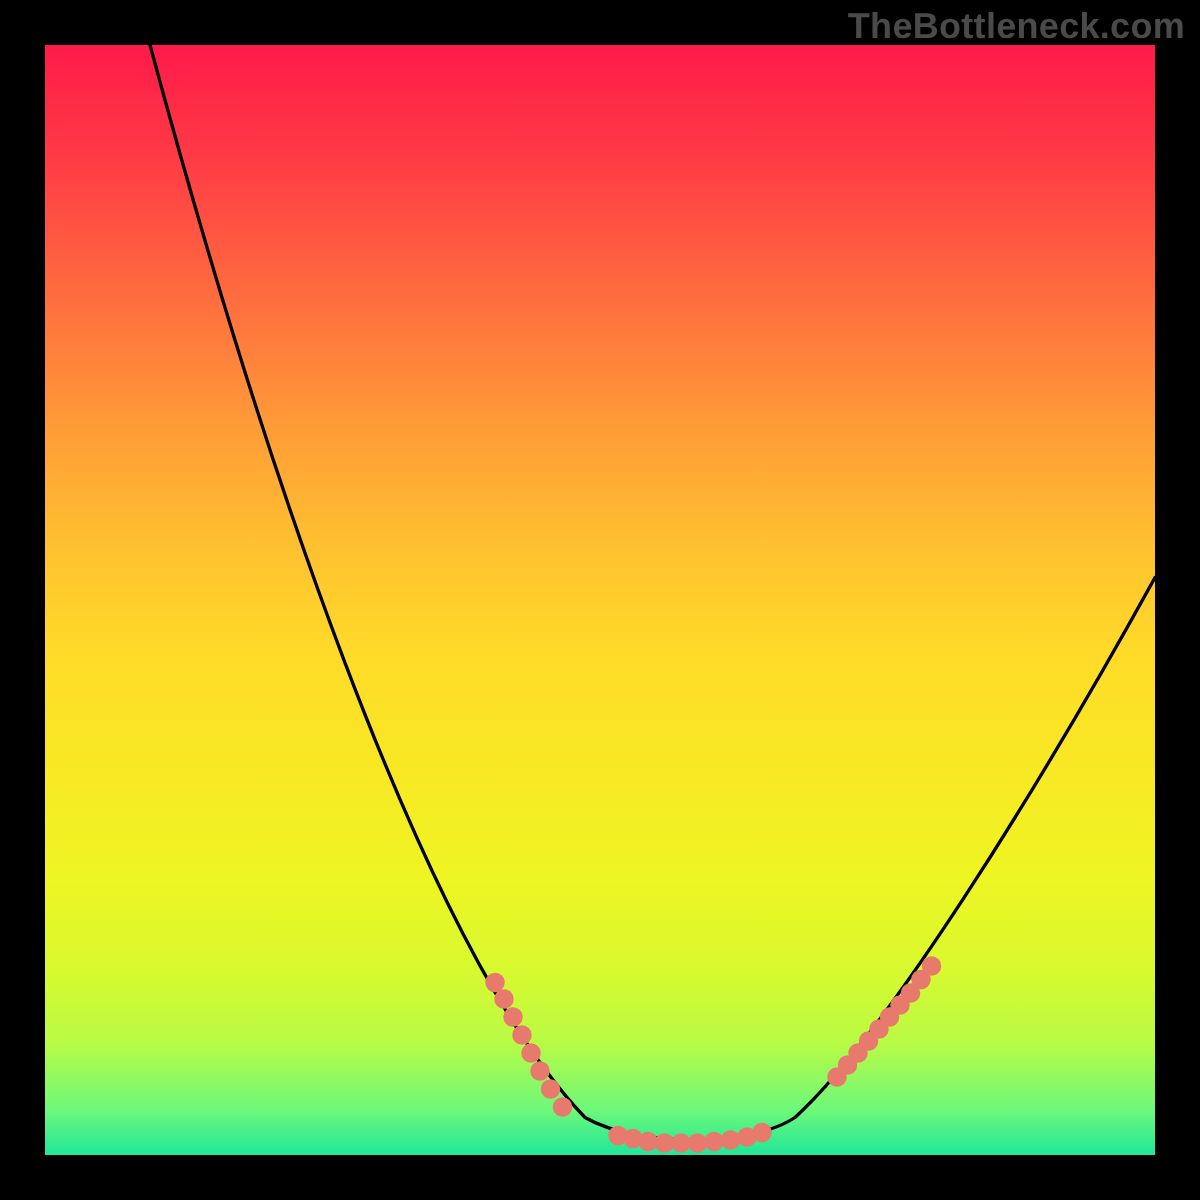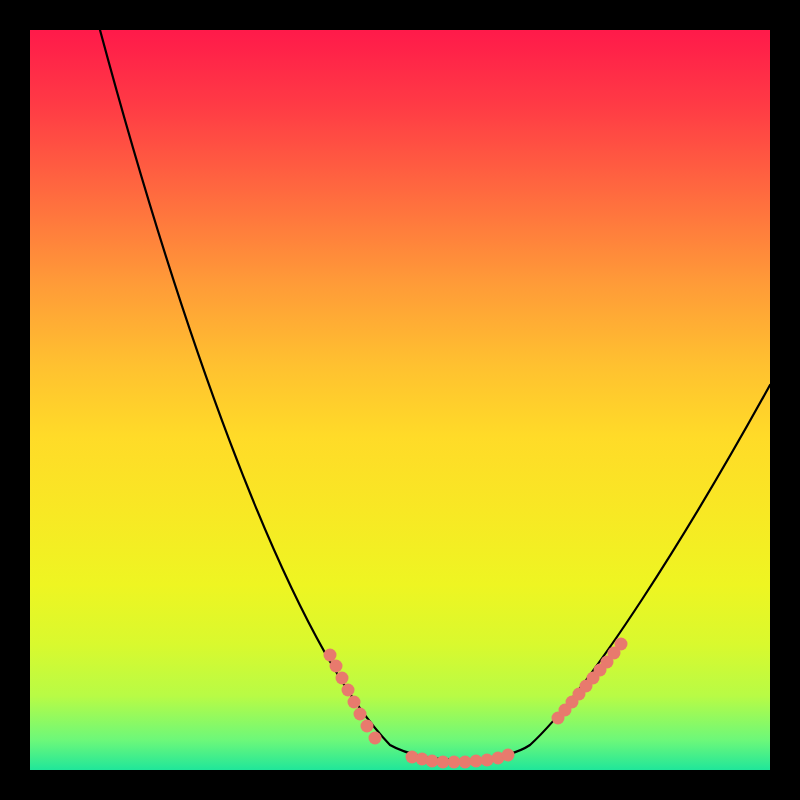--- a/index.html
+++ b/index.html
@@ -65,20 +65,21 @@
     stroke-linecap: round;
   }
   .dot {
     fill: #e87a6d;
   }
 </style>
 </head>
 <body>
 
 <div class="frame">
+  <div class="watermark">TheBottleneck.com</div>
 
   <div class="plot">
     <svg class="curve" viewBox="0 0 740 740" preserveAspectRatio="none">
       <path class="curve-path" d="M 70 0 C 140 260, 250 600, 360 715 C 395 735, 470 735, 500 715 C 560 660, 660 500, 740 355"></path>
       <g id="dots">
           <circle cx="300" cy="625" r="6.5" class="dot"></circle>
           <circle cx="306" cy="636" r="6.5" class="dot"></circle>
           <circle cx="312" cy="648" r="6.5" class="dot"></circle>
           <circle cx="318" cy="660" r="6.5" class="dot"></circle>
           <circle cx="324" cy="672" r="6.5" class="dot"></circle>

